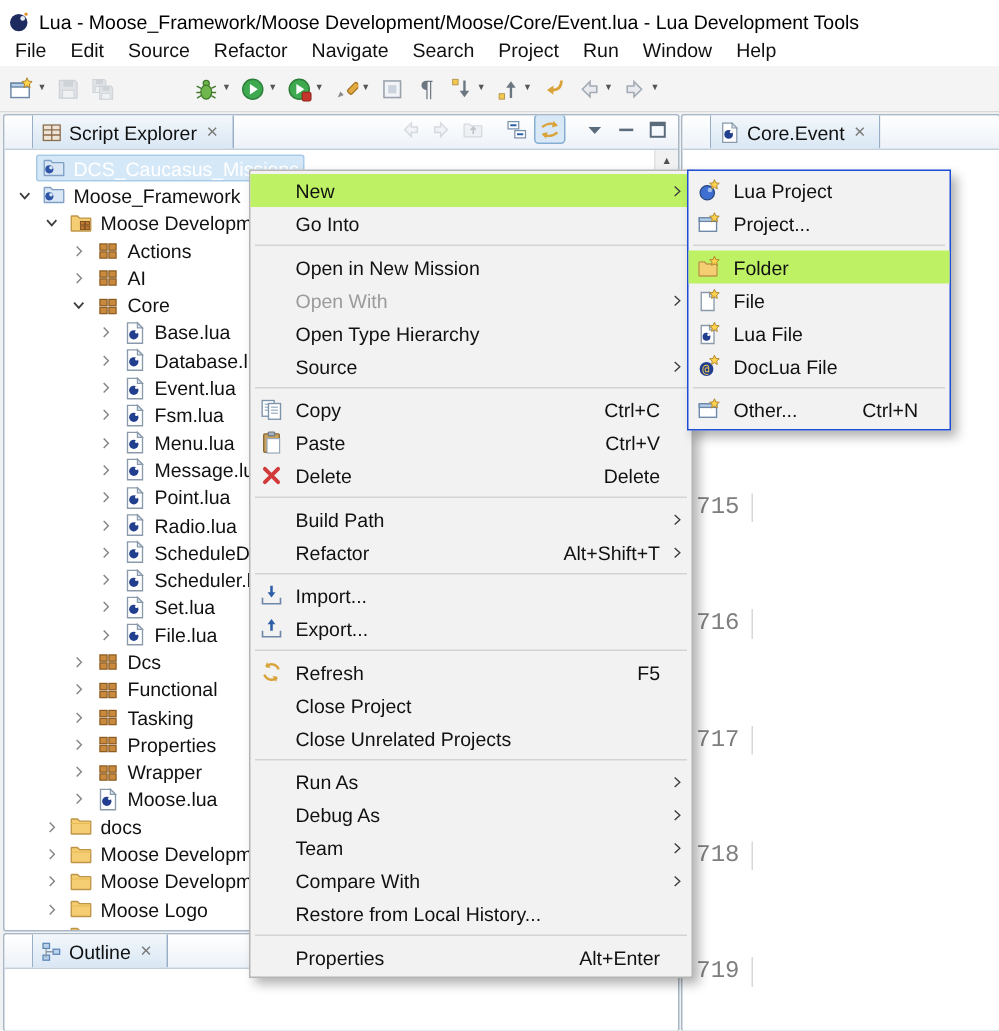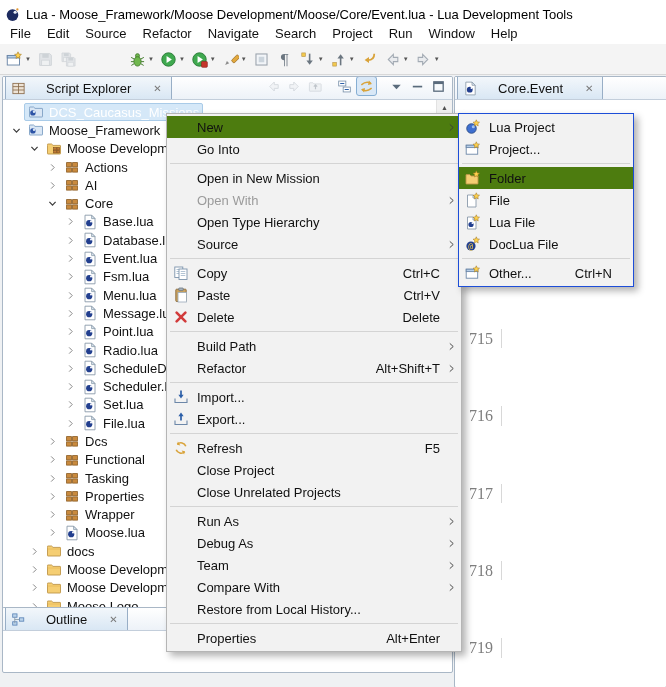--- a/index.html
+++ b/index.html
@@ -15,24 +15,24 @@
   .toolbar{height:30px;background:#F4F4F4;border-bottom:1px solid #D8D8D8;display:flex;align-items:center;padding-left:3px}
   .tb{display:flex;align-items:center;height:24px;padding:0 2px;margin:0 1px;border-radius:2px}
   .tb svg{width:17px;height:17px}
   .tb .dd{font-size:6px;color:#555;margin-left:2px}
   .tb.dis{opacity:.4}
   .tb.gap{width:46px;padding:0;margin:0}
   
   .workbench{position:absolute;top:75px;left:0;right:0;bottom:0;background:#EFF1F3}
   .panel{position:absolute;background:#fff;border:1px solid #A9B7C6;border-radius:2px;overflow:hidden}
   #explorer{left:2px;top:1px;width:449px;height:543px}
-  #outline{left:2px;top:532px;width:449px;height:64px}
+  #outline{left:2px;top:547px;width:449px;height:64px}
   #editorp{left:454px;top:1px;width:211px;height:610px}
   .phead{height:22px;background:linear-gradient(#FFFFFF,#EDF2F8);border-bottom:1px solid #C3CEDB;display:flex;align-items:flex-end}
-  .tab{display:flex;align-items:center;gap:20px;height:21px;padding:11px 9px 0 5px;margin-left:2px;
+  .tab{display:flex;align-items:center;gap:4px;height:21px;padding:11px 9px 0 5px;margin-left:18px;
        background:linear-gradient(#FEFEFE,#D9E7F4);border:1px solid #98AEC6;border-bottom:none;
        border-radius:2px 11px 0 0;font-size:13px;white-space:nowrap}
   .tab svg{width:15px;height:15px}
   .tabx{color:#7a7a7a;font-size:10px;margin-left:2px;line-height:10px}
   .vtools{margin-left:auto;display:flex;align-items:center;gap:2px;padding:0 4px 3px 0}
   .vt{display:flex;align-items:center;justify-content:center;width:19px;height:18px;border-radius:3px}
   .vt svg{width:15px;height:15px}
   .vt.dis{opacity:.4}
   .vt.pressed{background:#D9E8F7;border:1px solid #86AED3}
   .vsep{width:1px;height:14px;background:#C9D2DC;margin:0 3px}
@@ -42,34 +42,34 @@
   .arr{width:15px;flex:none;display:flex;justify-content:center}
   .arr svg{width:11px;height:11px}
   .lw{display:flex;align-items:center;gap:5px;padding:0 3px;border:1px solid transparent;border-radius:2px}
   .lw.sel{background:#D5E8F8;border-color:#A9CBE8}
   .tlabel{font-size:13px}
   .sbar{position:absolute;top:23px;right:0;width:15px;bottom:0;background:#F1F1F1;border-left:1px solid #E2E2E2}
   .sarr{height:14px;display:flex;align-items:center;justify-content:center;color:#505050;font-size:7px}
   .sarr.down{position:absolute;bottom:0;left:0;right:0}
   .sthumb{position:absolute;top:15px;left:2px;right:2px;height:70px;background:#CDCDCD}
   
-  .code{position:absolute;top:20px;left:0;right:0;bottom:0;font-family:Liberation Serif, serif;
+  .code{position:absolute;top:20px;left:0;right:0;bottom:0;font-family:Liberation Mono, monospace;
         font-size:16px;line-height:19.33px;white-space:pre;overflow:hidden}
   .cl{display:flex;height:19.33px}
   .ln{width:47px;flex:none;box-sizing:border-box;text-align:right;padding-right:8px;color:#7E7E7E;
       background:#fff;border-right:1px solid #D8D8D8}
   .ct{flex:1}
   .sel{background:#3B74C8;color:#fff}
   
   .cmenu{position:absolute;left:166px;top:113px;width:294px;background:#F2F2F2;border:1px solid #B5B5B5;
          box-shadow:4px 4px 7px rgba(0,0,0,.3);padding:2px 0;z-index:50}
   .smenu{position:absolute;left:458px;top:113px;width:174px;background:#F2F2F2;border:1px solid #1d4ed8;
          box-shadow:4px 4px 7px rgba(0,0,0,.3);padding:2px 0;z-index:60}
   .mitem{height:22px;display:flex;align-items:center;padding:0 2px 0 3px}
-  .mitem.hl{background:#4d7c0f}
+  .mitem.hl{background:#bef264}
   .mitem.dis{color:#9B9B9B}
   .mic{width:21px;flex:none;display:flex;justify-content:center}
   .mic svg{width:16px;height:16px}
   .mlab{font-size:13px;margin-left:6px}
   .macc{margin-left:auto;font-size:13px;padding-right:4px}
   .subw{width:15px;flex:none;display:flex;justify-content:center}
   .subw svg{width:11px;height:11px}
   .msep{height:1px;background:#D4D4D4;margin:3px 3px}
 </style>
 </head>

